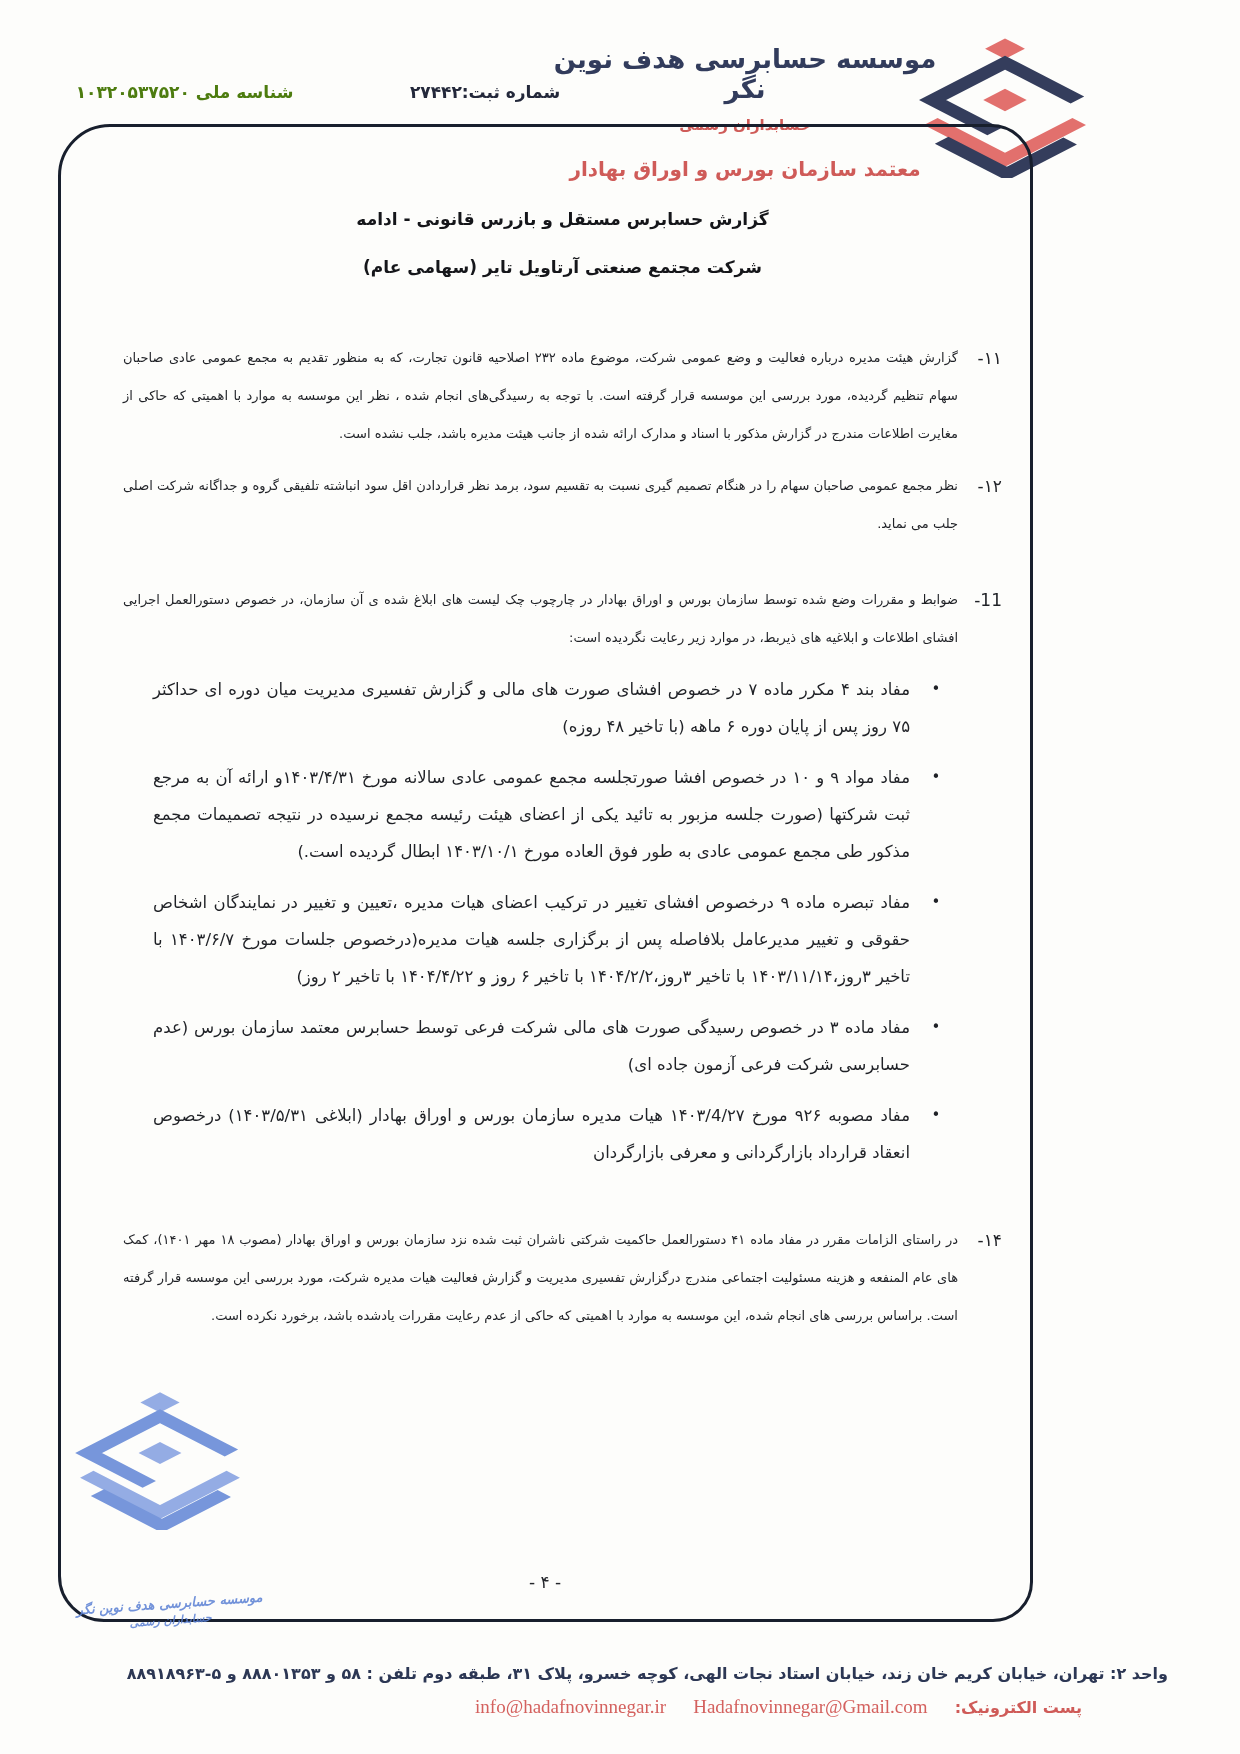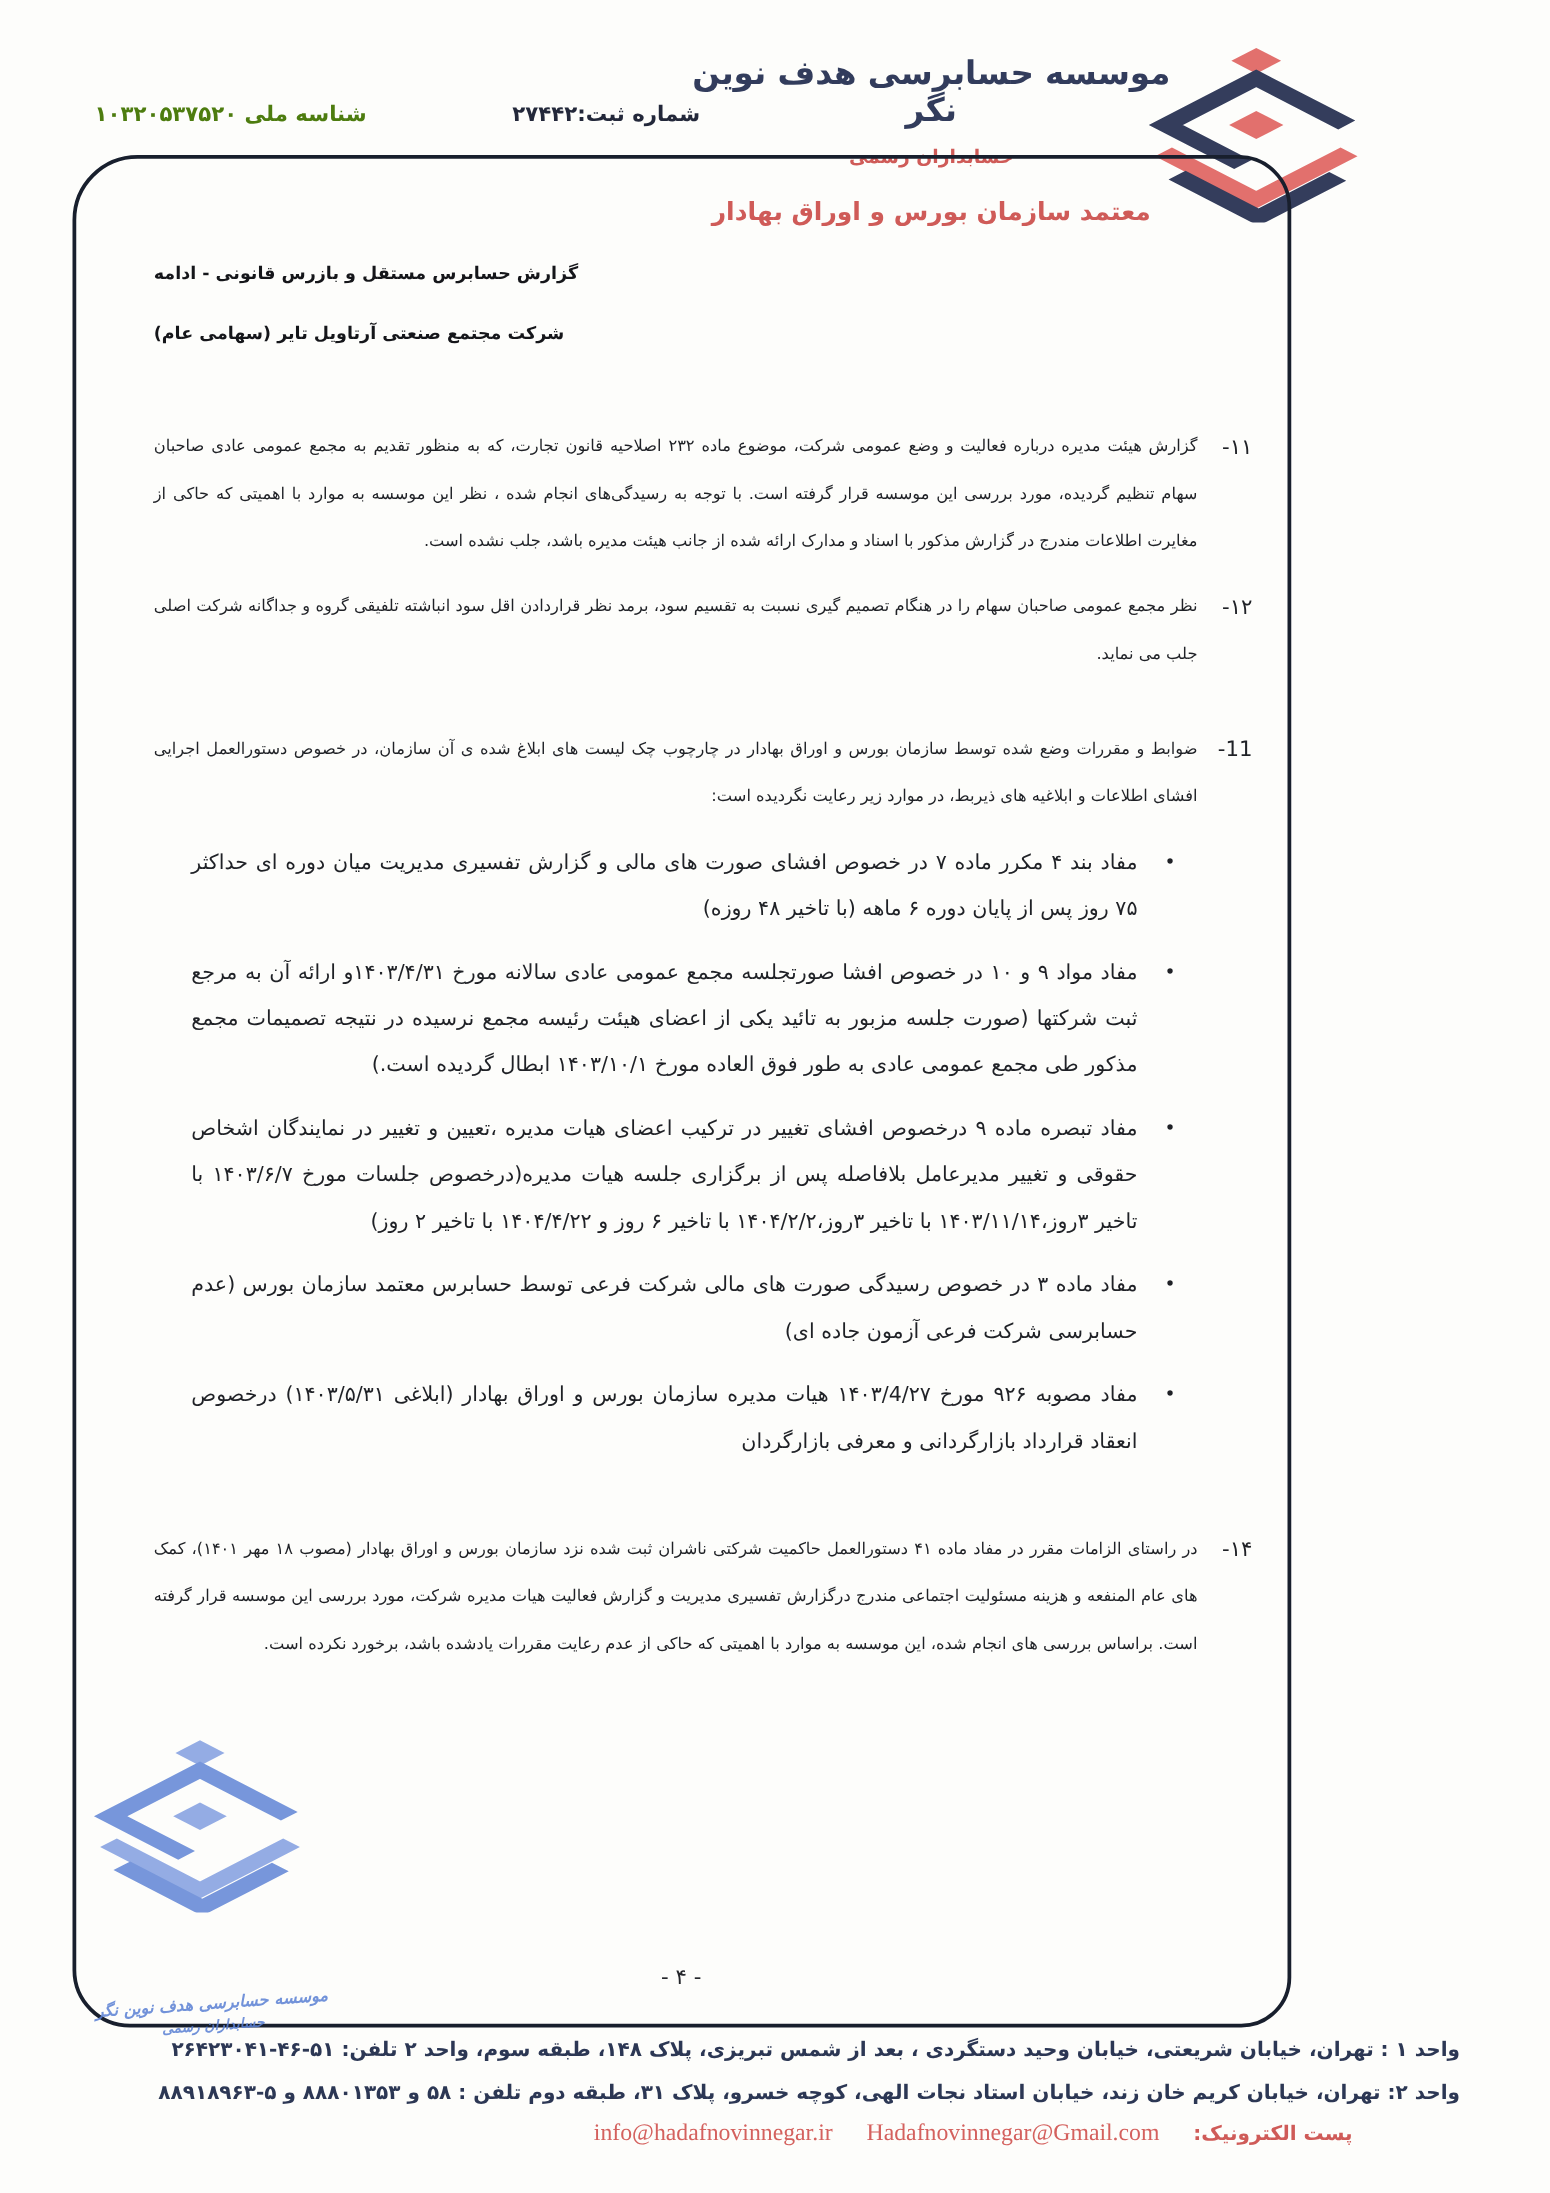--- a/index.html
+++ b/index.html
@@ -39,21 +39,21 @@
     font-size:17px;font-weight:bold;color:#4d7c0f;}
 
   
   .report-box{
     position:absolute;top:124px;left:58px;width:975px;height:1498px;
     border:3px solid var(--border-color);
     border-radius:52px 42px 40px 46px;
     padding:76px 28px 0 62px;
     background:transparent;
   }
-  .title{font-size:14px;font-weight:bold;line-height:32px;text-align:left;color:#15161a;}
+  .title{font-size:17px;font-weight:bold;line-height:32px;text-align:center;color:#15161a;}
   .title+.title{margin-top:16px;}
   .title2{margin-bottom:56px;}
 
   .para{display:flex;direction:rtl;margin-bottom:14px;}
   .para .num{flex:0 0 44px;font-size:17px;line-height:38px;text-align:right;white-space:nowrap;}
   .para .ptext{flex:1;font-size:13px;line-height:38px;text-align:justify;text-align-last:right;}
   .para12{margin-bottom:38px;}
 
   .section-heading{font-size:18px;font-weight:bold;line-height:30px;margin-bottom:14px;
     text-align:right;color:#15161a;}
@@ -172,21 +172,20 @@
   <div class="stamp">
     <svg viewBox="0 0 190 150">
         <use href="#hnn-logo"></use>
       </svg>
   </div>
   <div class="stamp-text">
     <div class="s1">موسسه حسابرسی هدف نوین نگر</div>
     <div class="s2">حسابداران رسمی</div>
   </div>
 
-  <div class="footer-line1">واحد ۱ : تهران، خیابان شریعتی، خیابان وحید دستگردی ، بعد از شمس تبریزی، پلاک ۱۴۸، طبقه سوم، واحد ۲ تلفن: ۵۱-۴۶-۲۶۴۲۳۰۴۱</div>
   <div class="footer-line2">واحد ۲: تهران، خیابان کریم خان زند، خیابان استاد نجات الهی، کوچه خسرو، پلاک ۳۱، طبقه دوم تلفن : ۵۸ و ۸۸۸۰۱۳۵۳ و ۵-۸۸۹۱۸۹۶۳</div>
   <div class="footer-line3">
     <span class="email-label">پست الکترونیک:</span>
     <span class="email">Hadafnovinnegar@Gmail.com</span>
     <span class="email">info@hadafnovinnegar.ir</span>
   </div>
 
 </div>
 
 </body></html>

